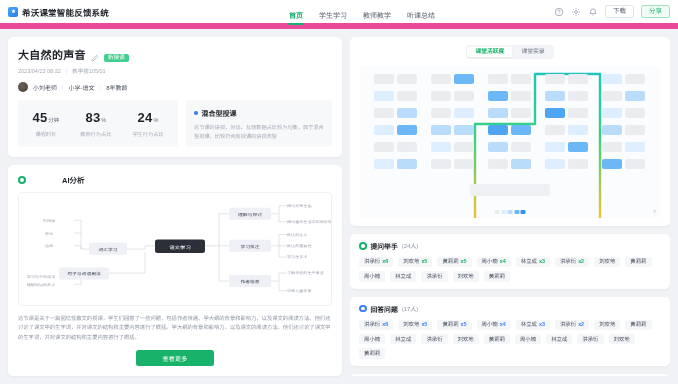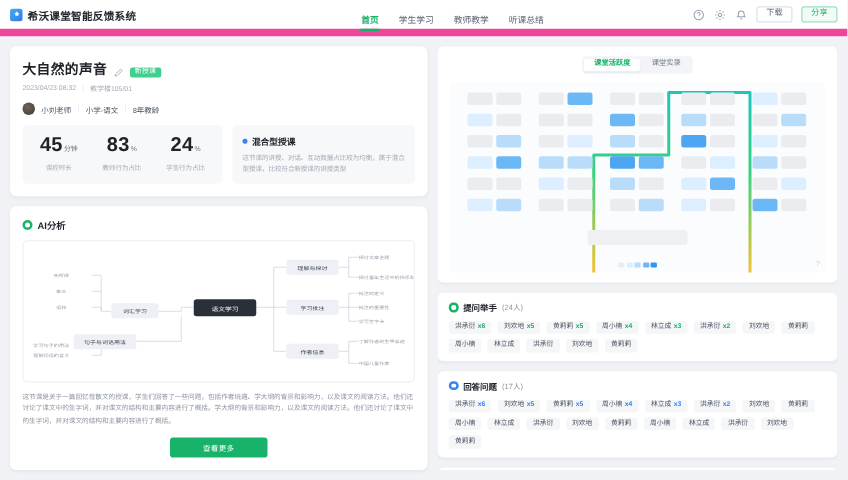--- a/index.html
+++ b/index.html
@@ -80,38 +80,38 @@
     flex: none;
   }
   .teach-sep { color: #e4e7ec; }
 
   .lesson-cols { margin-top: 8px; display: flex; gap: 8px; }
   .stats-box {
     background: #f7f8fa; border-radius: 4px; padding: 8px 4px 7px;
     width: 160px; display: flex; justify-content: space-around; align-items: flex-start;
   }
   .stat { text-align: center; }
-  .stat-num { font-size: 16px; font-weight: 700; color: #1f2329; letter-spacing: .2px; }
+  .stat-num { font-size: 13px; font-weight: 700; color: #1f2329; letter-spacing: .2px; }
   .stat-unit { font-size: 5.5px; font-weight: 400; color: #6b7280; margin-left: 1px; }
   .stat-lab { margin-top: 4px; font-size: 5.2px; color: #a5abb6; }
 
   .type-box { flex: 1; background: #f7f8fa; border-radius: 4px; padding: 8px 8px 7px; }
   .type-head { display: flex; align-items: center; gap: 4px; }
   .type-dot { width: 3.5px; height: 3.5px; border-radius: 50%; background: #3b82f6; flex:none; }
   .type-title { font-size: 7px; font-weight: 700; color: #1f2329; }
   .type-desc { margin-top: 5px; font-size: 5.2px; line-height: 1.65; color: #a5abb6; }
 
   
   .ai-card { flex: 1; padding: 9px 10px 10px; display: flex; flex-direction: column; overflow: hidden; }
   .ai-head { display: flex; align-items: center; gap: 4px; }
   .ai-ring {
     width: 8px; height: 8px; border-radius: 50%;
     border: 2px solid #18b26b; background: #fff; flex: none;
   }
-  .ai-title { font-size: 7.5px; font-weight: 700; color: #1f2329; }
+  .ai-title { font-size: 7.5px; font-weight: 700; color: #1f2329; margin-left: 32px; }
 
   .mindmap-wrap {
     margin-top: 7px; border: 1px solid #eef0f3; border-radius: 4px;
     height: 140px; position: relative; overflow: hidden; background: #fff;
   }
   .mindmap-wrap svg { position: absolute; inset: 0; width: 100%; height: 100%; }
   .mm-center { fill: #2b2f38; }
   .mm-node { fill: #eef0f5; }
   .mm-line { stroke: #c9cdd6; stroke-width: .6; fill: none; }
   .mm-t-center { font-size: 5.4px; fill: #fff; font-family: "Liberation Sans", sans-serif; }

